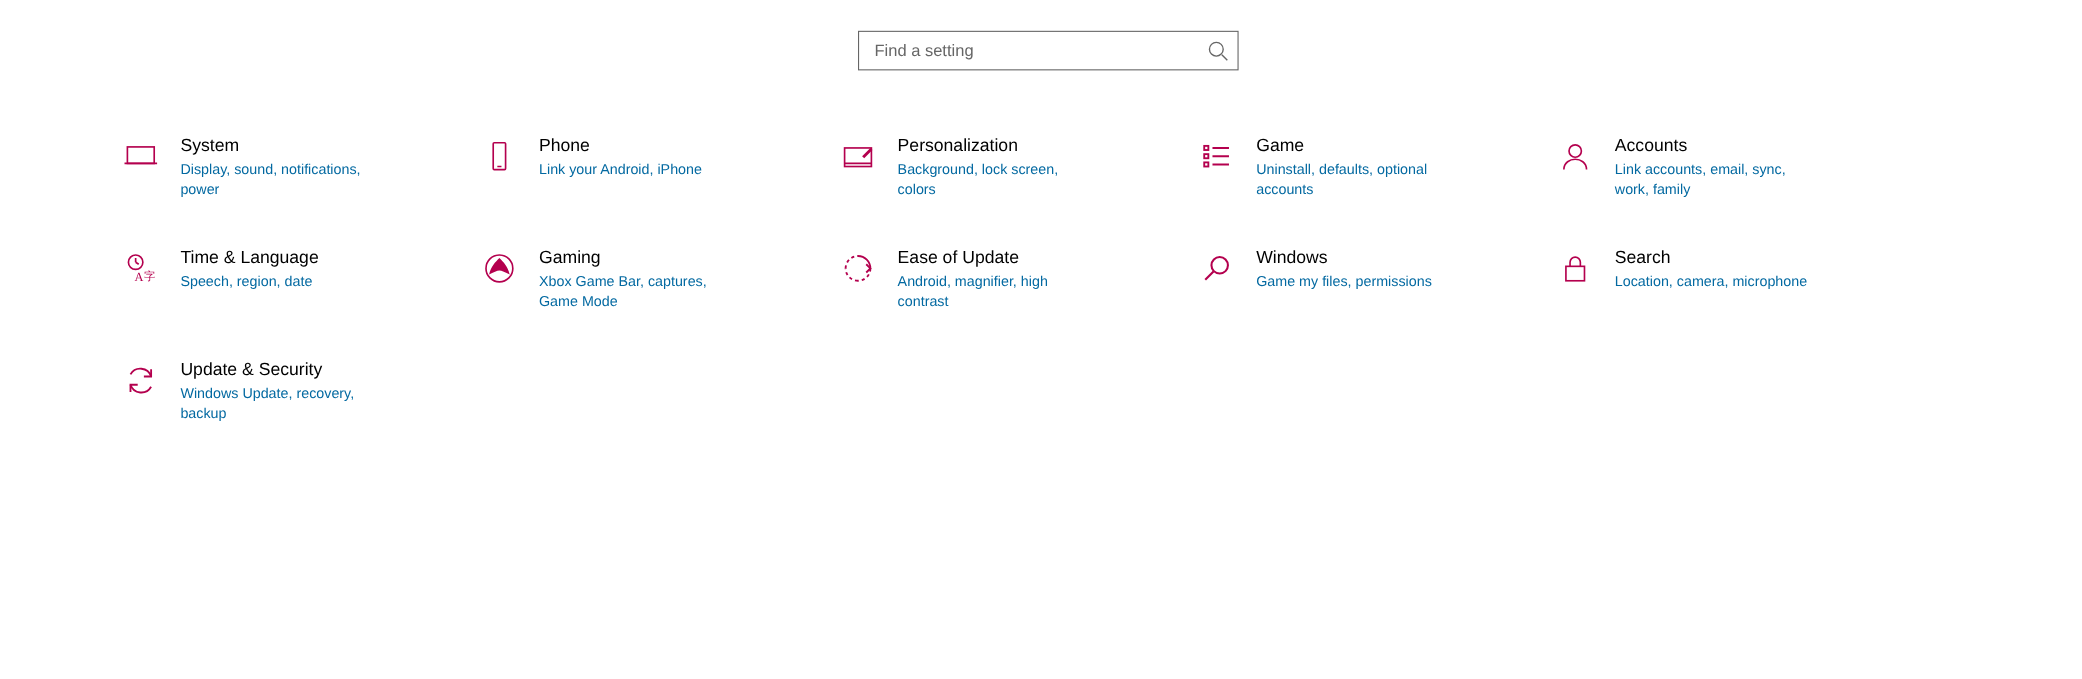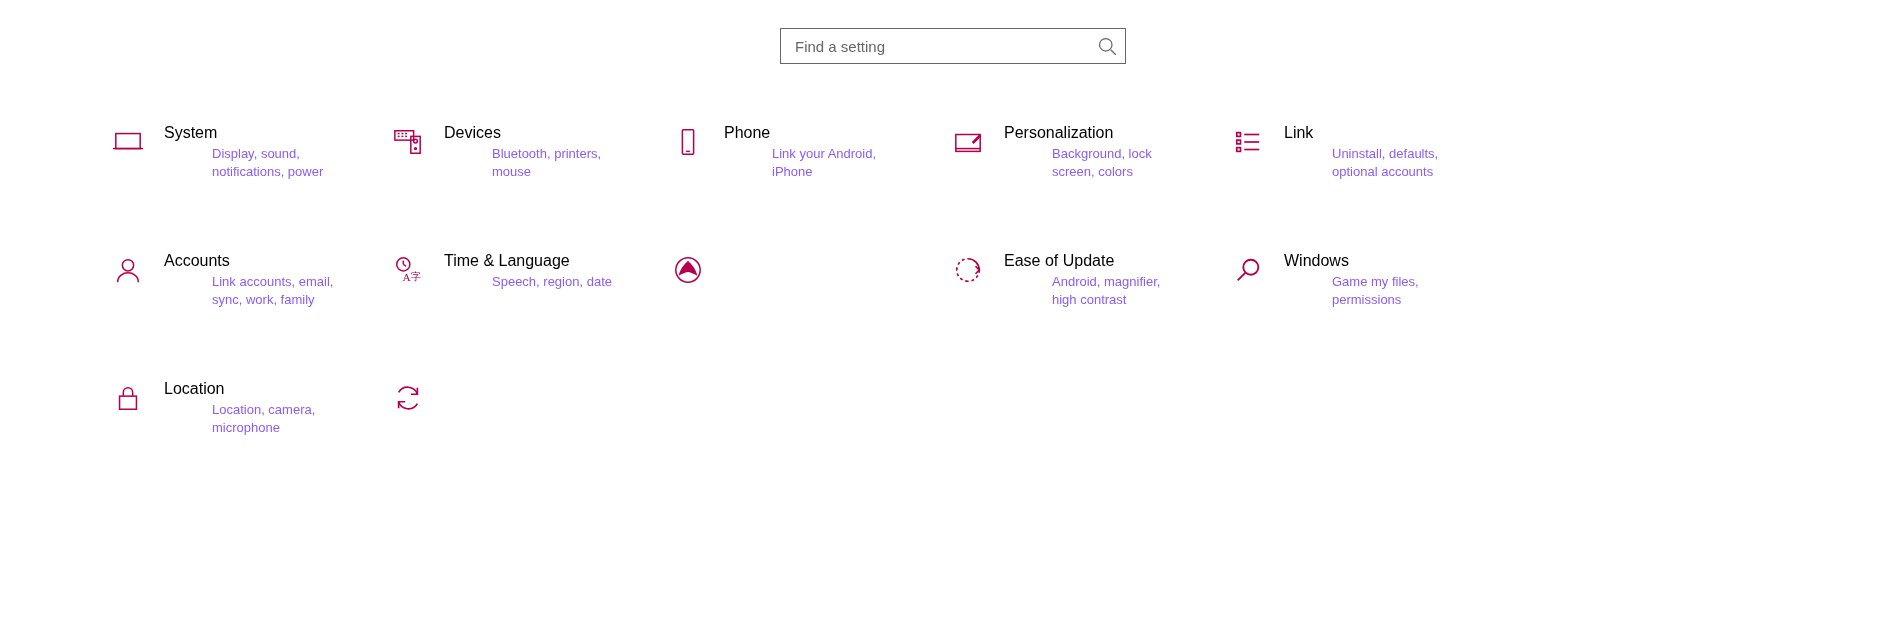--- a/index.html
+++ b/index.html
@@ -49,20 +49,21 @@
     justify-content: center;
     color: #666666;
   }
   .categories {
     display: grid;
     grid-template-columns: repeat(5, 280px);
     column-gap: 0px;
     row-gap: 72px;
     padding-left: 112px;
     padding-right: 44px;
+    gap: 46px;
   }
   .category {
     display: flex;
     align-items: flex-start;
     gap: 20px;
     cursor: pointer;
     width: 270px;
   }
   .icon-slot {
     width: 32px;
@@ -85,23 +86,22 @@
     max-width: 180px;
   }
   .cat-title {
     font-size: 16px;
     color: #000000;
     margin-bottom: 3px;
     font-weight: 400;
   }
   .cat-desc {
     font-size: 13px;
-    color: #8b5cf6;
+    color: #0369a1;
     line-height: 1.35;
-    margin-left: 48px;
   }
 </style>
 </head>
 <body>
 
 <div class="container">
 
   <div class="search-wrapper">
     <div class="search-box">
       <input class="search-input" type="text" placeholder="Find a setting" style="">
@@ -122,40 +122,20 @@
           <rect x="3" y="7" width="26" height="16"></rect>
           <line x1="0" y1="23" x2="32" y2="23"></line>
         </svg>
       </div>
       <div class="text-slot">
         <div class="cat-title">System</div>
         <div class="cat-desc">Display, sound, notifications, power</div>
       </div>
     </div>
 
-    <div class="category">
-      <div class="icon-slot">
-        <svg viewBox="0 0 32 32" fill="none" stroke="currentColor" stroke-width="1.6">
-          <rect x="2" y="4" width="20" height="10"></rect>
-          <line x1="5" y1="7" x2="7" y2="7"></line>
-            <line x1="9" y1="7" x2="11" y2="7"></line>
-            <line x1="13" y1="7" x2="15" y2="7"></line>
-          <line x1="5" y1="10" x2="7" y2="10"></line>
-            <line x1="9" y1="10" x2="11" y2="10"></line>
-            <line x1="13" y1="10" x2="15" y2="10"></line>
-          <rect x="19" y="10" width="10" height="18"></rect>
-          <circle cx="24" cy="15" r="2"></circle>
-          <circle cx="24" cy="23" r="1"></circle>
-        </svg>
-      </div>
-      <div class="text-slot">
-        <div class="cat-title">Devices</div>
-        <div class="cat-desc">Bluetooth, printers, mouse</div>
-      </div>
-    </div>
 
     <div class="category">
       <div class="icon-slot">
         <svg viewBox="0 0 32 32" fill="none" stroke="currentColor" stroke-width="1.6">
           <rect x="10" y="3" width="12" height="26" rx="1"></rect>
           <line x1="14" y1="26" x2="18" y2="26"></line>
         </svg>
       </div>
       <div class="text-slot">
         <div class="cat-title">Phone</div>
@@ -183,21 +163,21 @@
         <svg viewBox="0 0 32 32" fill="none" stroke="currentColor" stroke-width="1.8">
           <rect x="4" y="6" width="4" height="4"></rect>
           <rect x="4" y="14" width="4" height="4"></rect>
           <rect x="4" y="22" width="4" height="4"></rect>
           <line x1="12" y1="8" x2="28" y2="8"></line>
           <line x1="12" y1="16" x2="28" y2="16"></line>
           <line x1="12" y1="24" x2="28" y2="24"></line>
         </svg>
       </div>
       <div class="text-slot">
-        <div class="cat-title">Link</div>
+        <div class="cat-title">Game</div>
         <div class="cat-desc">Uninstall, defaults, optional accounts</div>
       </div>
     </div>
 
     <div class="category">
       <div class="icon-slot">
         <svg viewBox="0 0 32 32" fill="none" stroke="currentColor" stroke-width="1.6">
           <circle cx="16" cy="11" r="6"></circle>
           <path d="M5 29 C5 22 11 19 16 19 C21 19 27 22 27 29"></path>
         </svg>
@@ -223,20 +203,24 @@
         <div class="cat-desc">Speech, region, date</div>
       </div>
     </div>
 
     <div class="category">
       <div class="icon-slot">
         <svg viewBox="0 0 32 32" fill="none" stroke="currentColor" stroke-width="1.6">
           <circle cx="16" cy="16" r="13"></circle>
           <path d="M16 6 C20 10 24 14 26 22 C22 20 18 18 16 18 C14 18 10 20 6 22 C8 14 12 10 16 6 Z" fill="currentColor" stroke="none"></path>
         </svg>
+      </div>
+      <div class="text-slot">
+        <div class="cat-title">Gaming</div>
+        <div class="cat-desc">Xbox Game Bar, captures, Game Mode</div>
       </div>
     </div>
 
     <div class="category">
       <div class="icon-slot">
         <svg viewBox="0 0 32 32" fill="none" stroke="currentColor" stroke-width="1.8">
           <path d="M4 16 A12 12 0 0 1 16 4" stroke-dasharray="3 3"></path>
           <path d="M16 4 A12 12 0 0 1 28 16"></path>
           <polyline points="24,12 28,16 24,20" fill="none"></polyline>
           <path d="M28 16 A12 12 0 0 1 16 28" stroke-dasharray="3 3"></path>
@@ -263,30 +247,34 @@
     </div>
 
     <div class="category">
       <div class="icon-slot">
         <svg viewBox="0 0 32 32" fill="none" stroke="currentColor" stroke-width="1.6">
           <rect x="7" y="14" width="18" height="14"></rect>
           <path d="M11 14 V10 a5 5 0 0 1 10 0 V14"></path>
         </svg>
       </div>
       <div class="text-slot">
-        <div class="cat-title">Location</div>
+        <div class="cat-title">Search</div>
         <div class="cat-desc">Location, camera, microphone</div>
       </div>
     </div>
 
     <div class="category">
       <div class="icon-slot">
         <svg viewBox="0 0 32 32" fill="none" stroke="currentColor" stroke-width="1.8">
           <path d="M26 12 A11 11 0 0 0 6 10"></path>
           <polyline points="26,5 26,12 19,12" fill="none"></polyline>
           <path d="M6 20 A11 11 0 0 0 26 22"></path>
           <polyline points="6,27 6,20 13,20" fill="none"></polyline>
         </svg>
       </div>
+      <div class="text-slot">
+        <div class="cat-title">Update &amp; Security</div>
+        <div class="cat-desc">Windows Update, recovery, backup</div>
+      </div>
     </div>
 
   </div>
 </div>
 
 </body></html>

